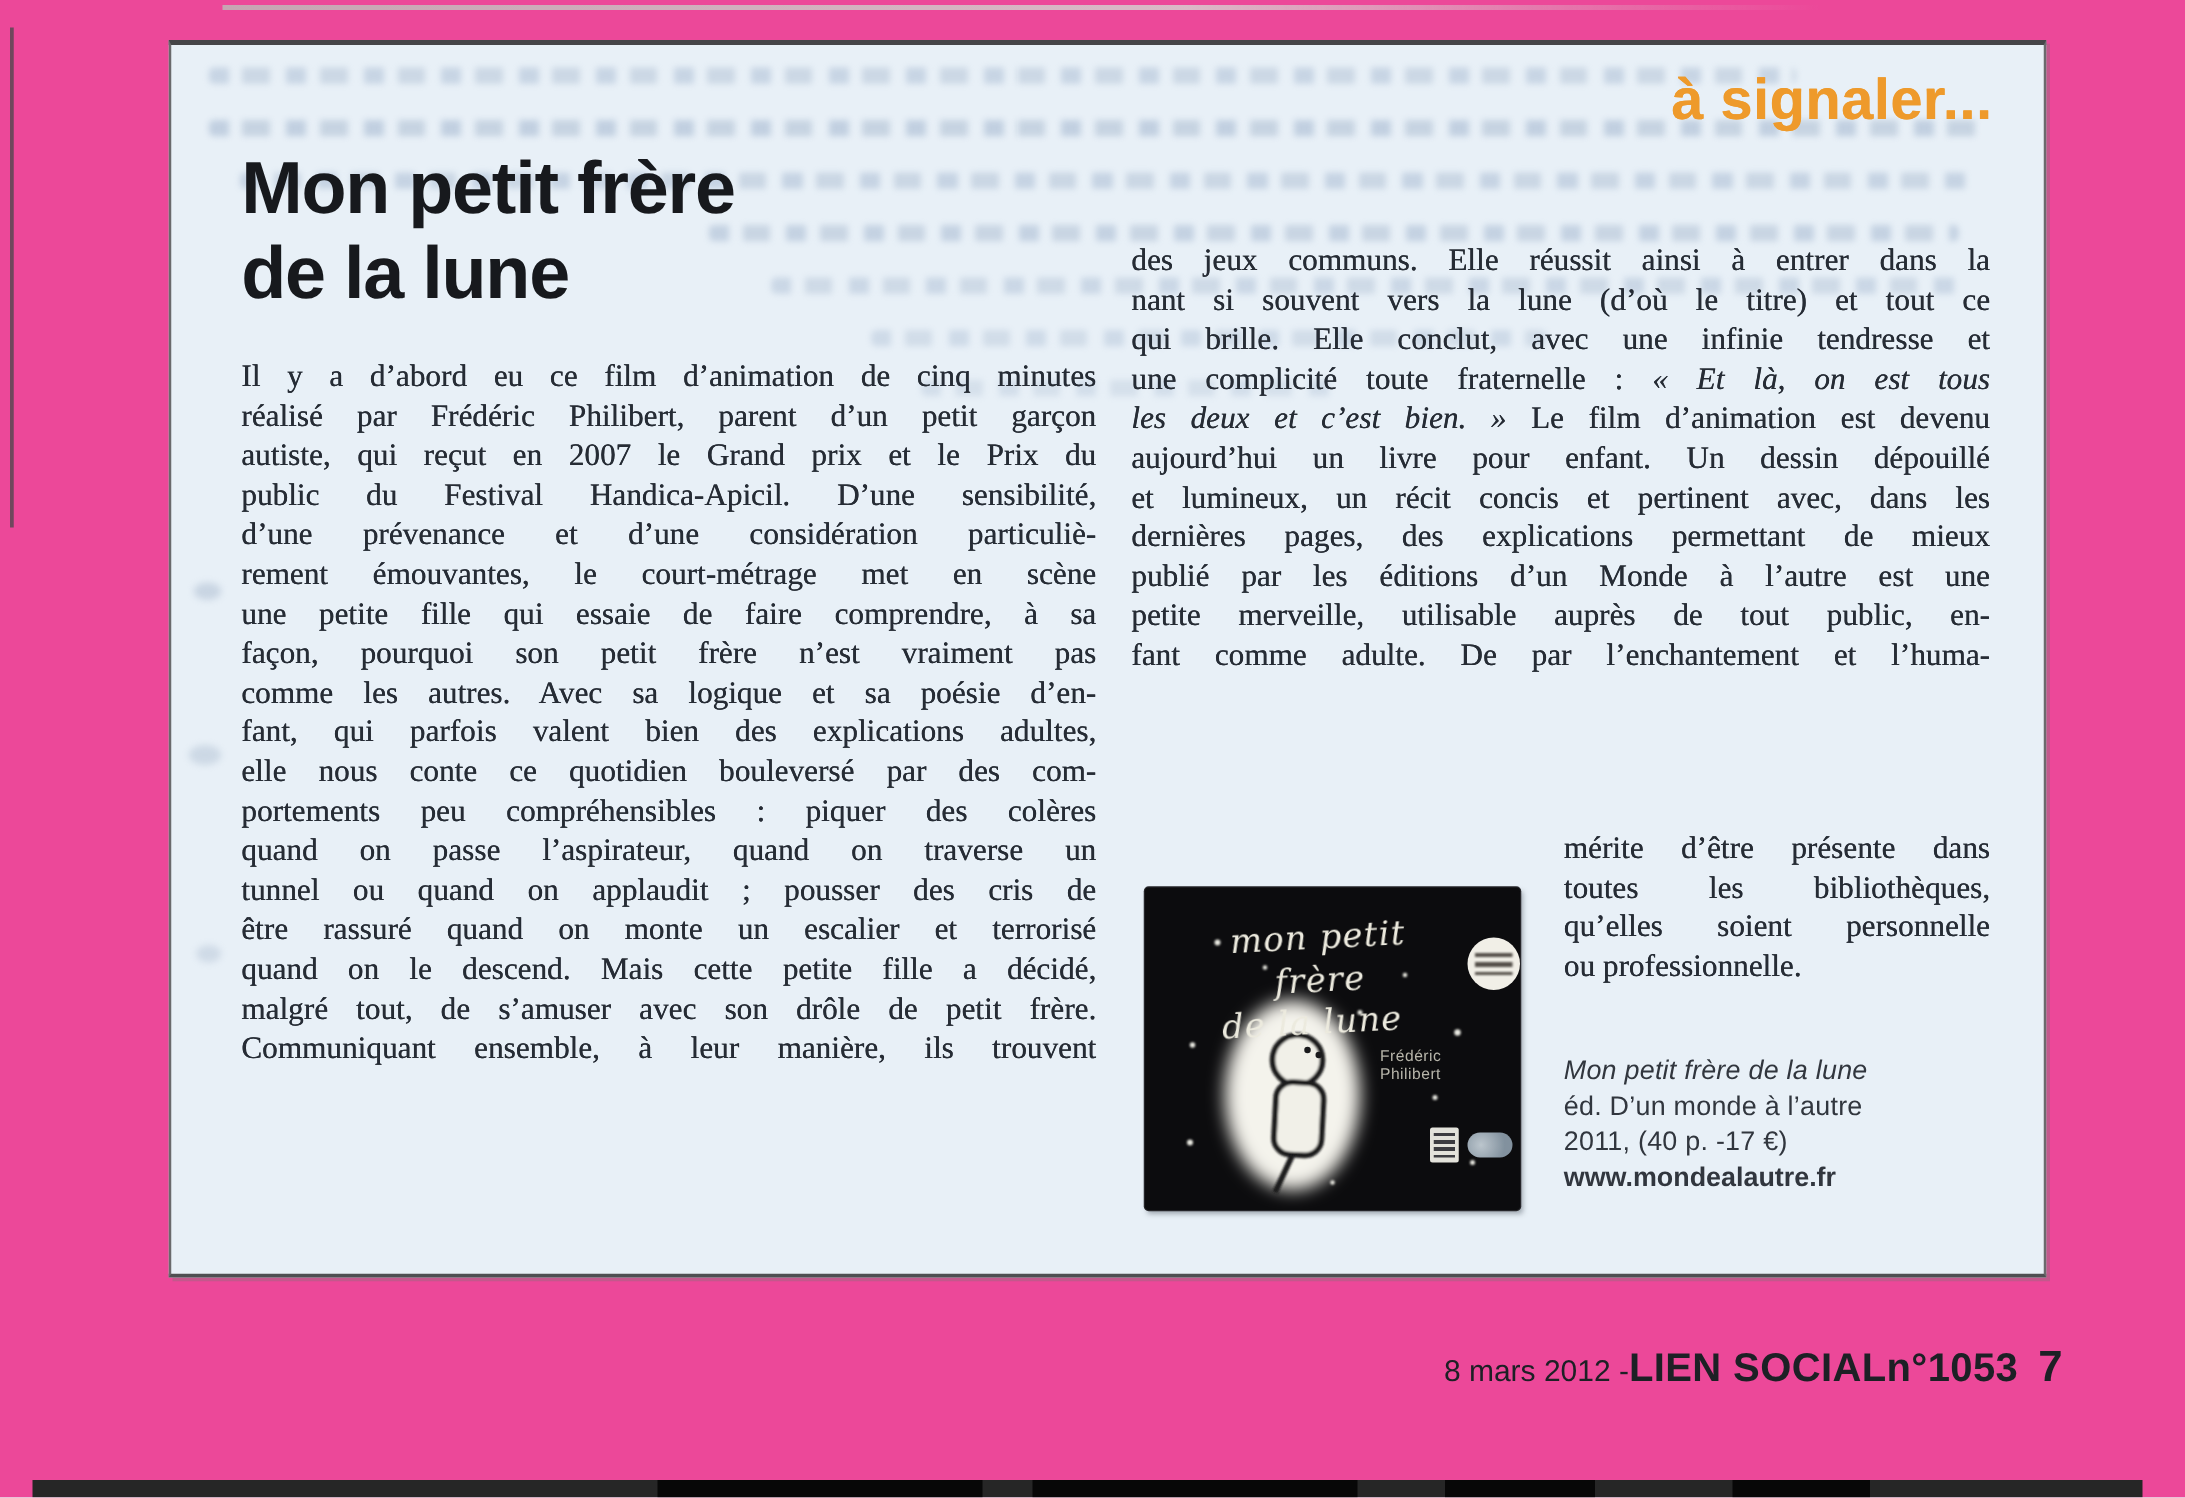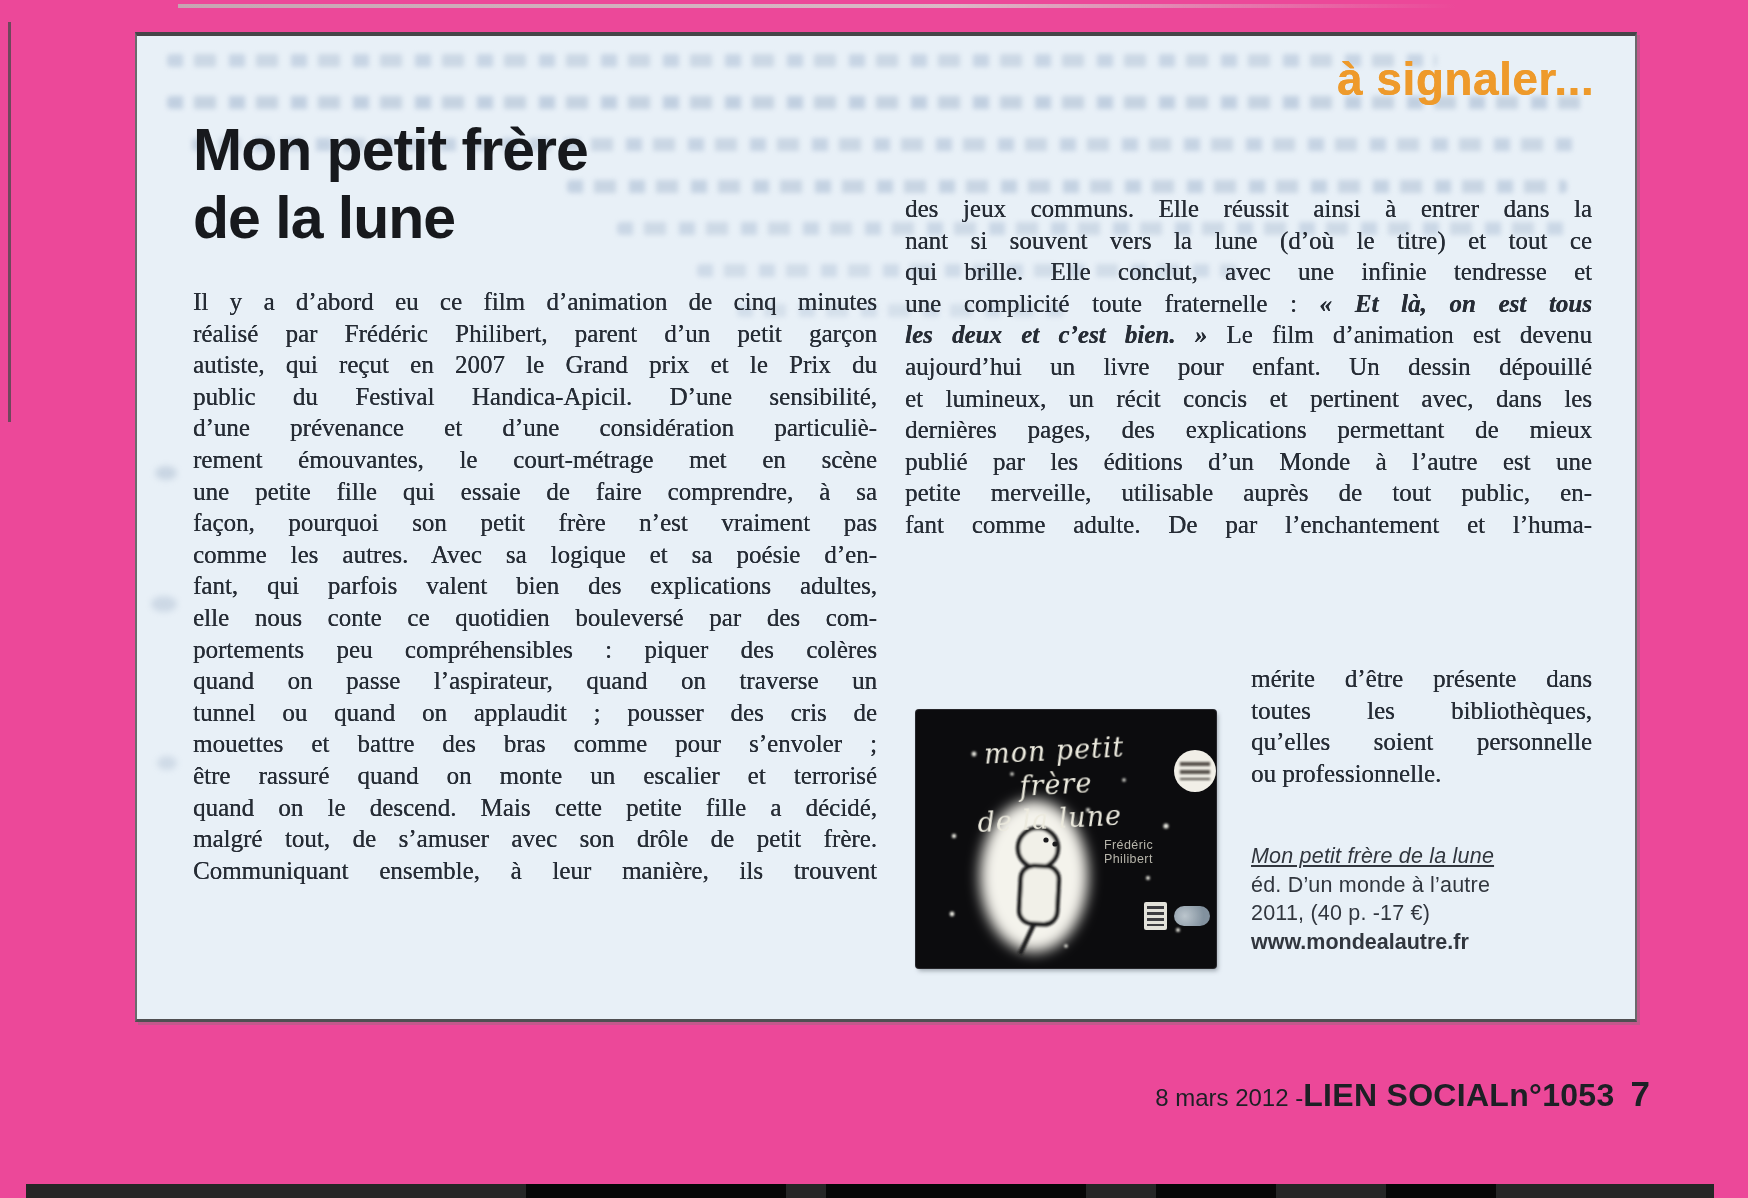--- a/index.html
+++ b/index.html
@@ -42,21 +42,21 @@
   .col { position:absolute; }
   #left-col  { left:56px;  top:250px; width:684px; }
   #right-col { left:768px; top:157px; width:687px; }
   #wrapped-col { left:1114px; top:627px; width:341px; }
   .tl {
     font-family:"Liberation Serif","DejaVu Serif",serif;
     font-size:25px; line-height:31.6px; max-height:32px; overflow:hidden;
     color:#262c35; text-align:justify; text-align-last:justify;
     text-shadow:.2px 0 0 #262c35;
   }
-  .tl i { font-style:italic;font-weight:bold; }
+  .tl i { font-style:italic; }
   .tl.noj { text-align:left; text-align-last:left; }
 
   
   #book-cover {
     position:absolute; left:779px; top:674px; width:300px; height:258px;
     background:#0c0c0e; border-radius:3px;
     box-shadow:0 0 0 1px #26262a, 2px 3px 4px rgba(90,100,110,.5);
   }
   #cover-title {
     position:absolute; left:30px; top:24px; width:220px;
@@ -79,21 +79,21 @@
   .cover-logo1 { position:absolute; left:228px; top:192px; width:23px; height:28px;
     background:#e3e2da; border-radius:2px; filter:blur(.5px); }
   .cover-logo1:before { content:""; position:absolute; left:3px; top:4px; width:17px; height:20px;
     background:repeating-linear-gradient(180deg,#3c3c40 0 3px,transparent 3px 6px); }
   .cover-logo2 { position:absolute; left:258px; top:196px; width:36px; height:20px; border-radius:10px;
     background:radial-gradient(circle at 30% 50%,#cfdae2,#8fa0ae 70%); filter:blur(.6px); opacity:.9; }
 
   
   #caption { position:absolute; left:1114px; top:806px; width:360px; color:#31363e; }
   .cap-line { font-size:21.5px; line-height:28.5px; letter-spacing:.2px; }
-  .cap-line.it { font-style:italic;text-decoration:underline; }
+  .cap-line.it { font-style:italic; }
   .cap-line.b { font-weight:bold; letter-spacing:0; }
 
   
   #footer {
     position:absolute; right:98px; top:1074px;
     display:flex; align-items:baseline; color:#1d2025;
   }
   #footer .f-date { font-size:24px; }
   #footer .f-mag  { font-size:32px; font-weight:bold; letter-spacing:.3px; }
   #footer .f-num  { font-size:35px; font-weight:bold; margin-left:16px; }
@@ -134,21 +134,20 @@
         <div class="tl">d’une prévenance et d’une considération particuliè-</div>
         <div class="tl">rement émouvantes, le court-métrage met en scène</div>
         <div class="tl">une petite fille qui essaie de faire comprendre, à sa</div>
         <div class="tl">façon, pourquoi son petit frère n’est vraiment pas</div>
         <div class="tl">comme les autres. Avec sa logique et sa poésie d’en-</div>
         <div class="tl">fant, qui parfois valent bien des explications adultes,</div>
         <div class="tl">elle nous conte ce quotidien bouleversé par des com-</div>
         <div class="tl">portements peu compréhensibles : piquer des colères</div>
         <div class="tl">quand on passe l’aspirateur, quand on traverse un</div>
         <div class="tl">tunnel ou quand on applaudit ; pousser des cris de</div>
-        <div class="tl">mouettes et battre des bras comme pour s’envoler ;</div>
         <div class="tl">être rassuré quand on monte un escalier et terrorisé</div>
         <div class="tl">quand on le descend. Mais cette petite fille a décidé,</div>
         <div class="tl">malgré tout, de s’amuser avec son drôle de petit frère.</div>
         <div class="tl">Communiquant ensemble, à leur manière, ils trouvent</div>
       </div>
     <div id="right-col" class="col">
         <div class="tl">des jeux communs. Elle réussit ainsi à entrer dans la</div>
         <div class="tl">nant si souvent vers la lune (d’où le titre) et tout ce</div>
         <div class="tl">qui brille. Elle conclut, avec une infinie tendresse et</div>
         <div class="tl"><span>une complicité toute fraternelle : </span><i>« Et là, on est tous</i></div>

